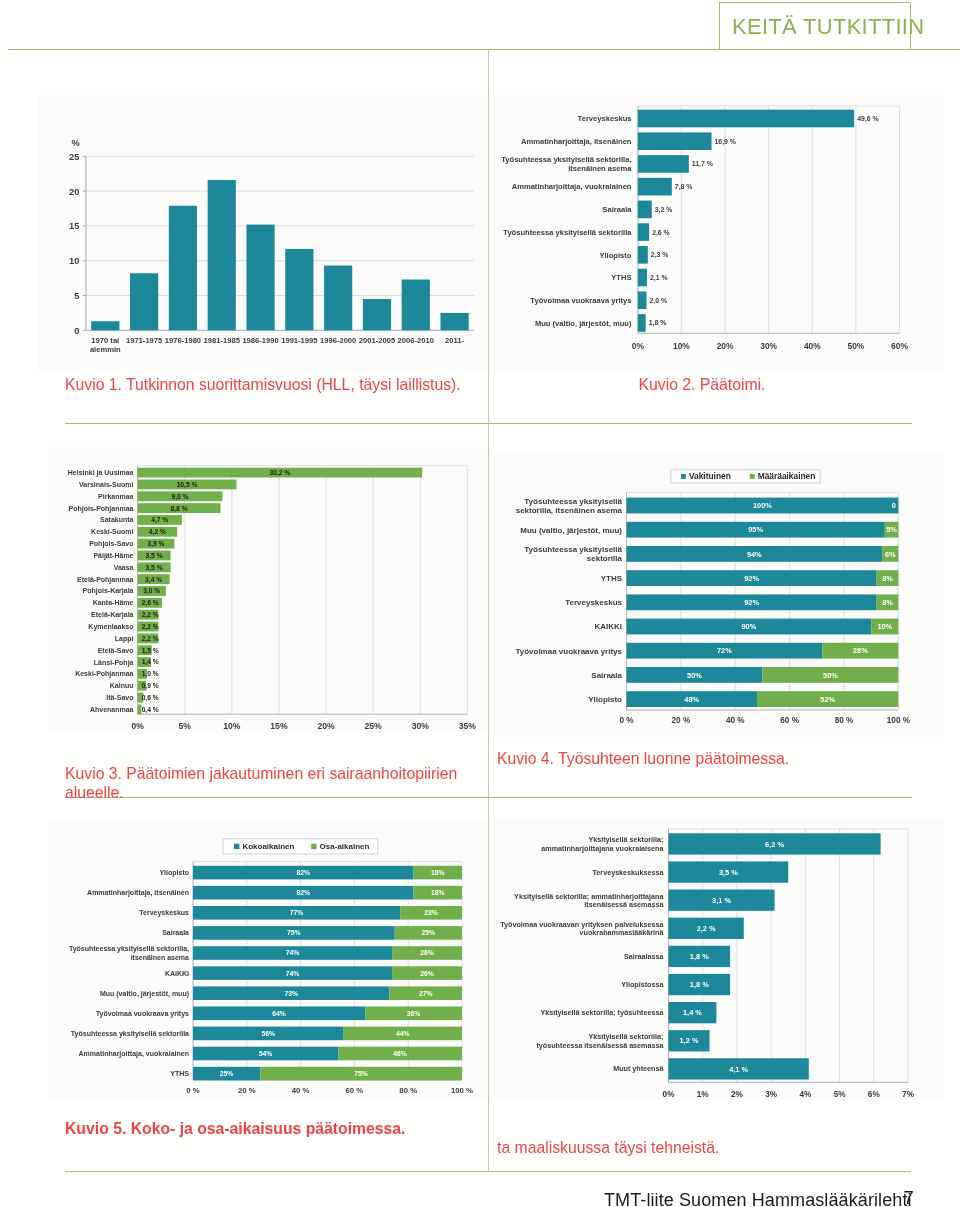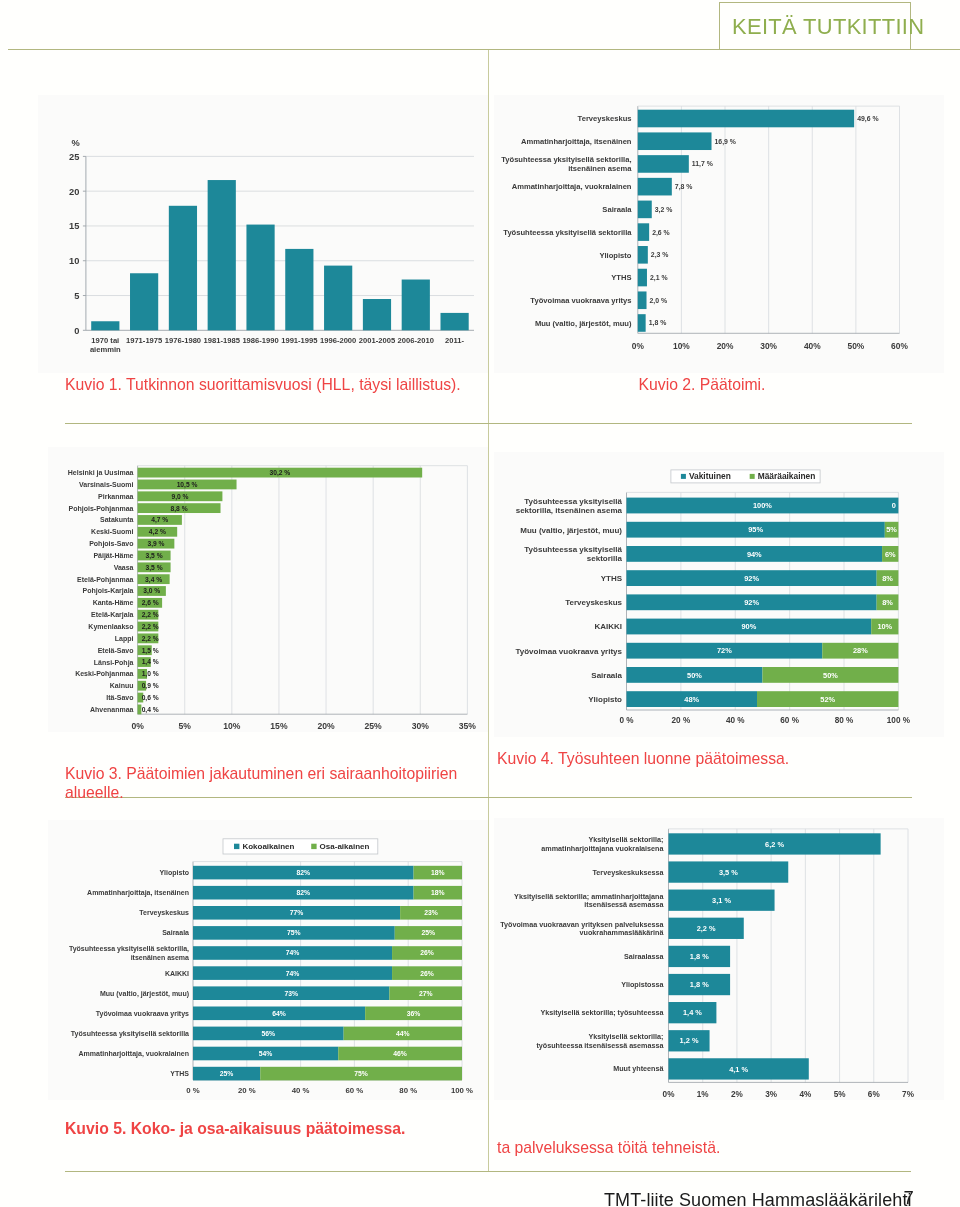--- a/index.html
+++ b/index.html
@@ -415,16 +415,16 @@
 <text x="169.50" y="229.56" class="cat" style="font-size:7.2px" text-anchor="end">työsuhteessa itsenäisessä asemassa</text>
 <rect x="174.50" y="240.26" width="140.28" height="21.30" fill="#1d8899"></rect>
 <text x="244.64" y="253.54" class="vlabw" style="font-size:7.4px" text-anchor="middle">4,1 %</text>
 <text x="169.50" y="253.47" class="cat" style="font-size:7.2px" text-anchor="end">Muut yhteensä</text>
 </svg>
   <div class="cap" style="left:57px;top:375px;width:410px;">Kuvio 1. Tutkinnon suorittamisvuosi (HLL, täysi laillistus).</div>
   <div class="cap" style="left:489px;top:375px;width:410px;text-align:center;">Kuvio 2. Päätoimi.</div>
   <div class="cap" style="left:57px;top:748.5px;width:405px;margin-top:15px;">Kuvio 3. Päätoimien jakautuminen eri sairaanhoitopiirien alueelle.</div>
   <div class="cap" style="left:489px;top:748.5px;width:410px;">Kuvio 4. Työsuhteen luonne päätoimessa.</div>
   <div class="cap" style="left:57px;top:1118.5px;width:410px;font-weight:bold;">Kuvio 5. Koko- ja osa-aikaisuus päätoimessa.</div>
-  <div class="cap" style="left:489px;top:1118.5px;width:420px;"><br><span>ta palveluksessa töitä tehneistä.</span></div>
+  <div class="cap" style="left:489px;top:1118.5px;width:420px;"><br><span>ta maaliskuussa täysi tehneistä.</span></div>
   <div class="foot" style="left:596px;top:1190.4px;">TMT-liite Suomen Hammaslääkärilehti 8/2012</div>
   <div class="pgnum" style="left:895.5px;top:1187px;">7</div>
 </div>
 
 </body></html>

